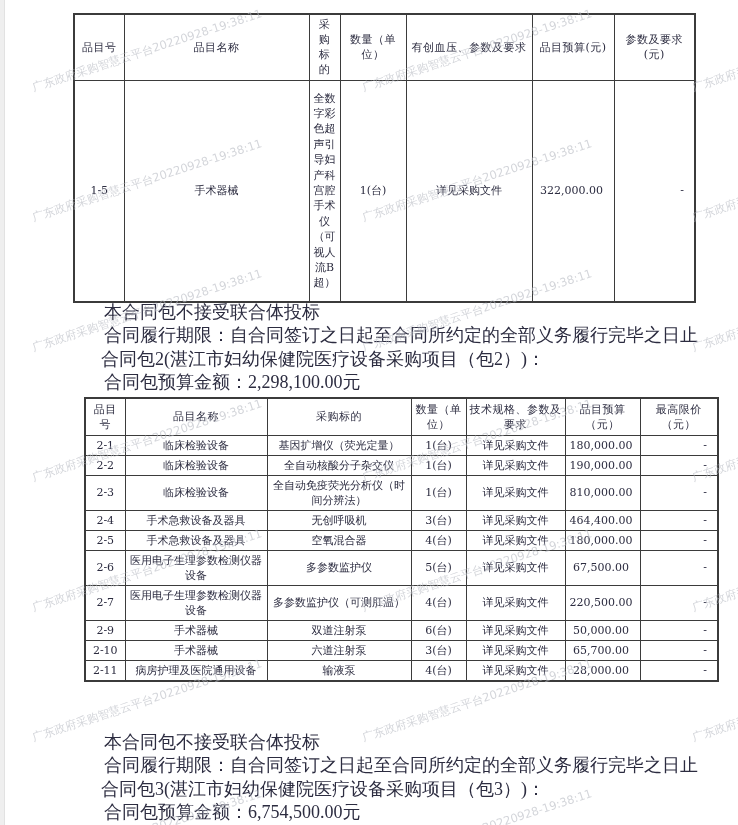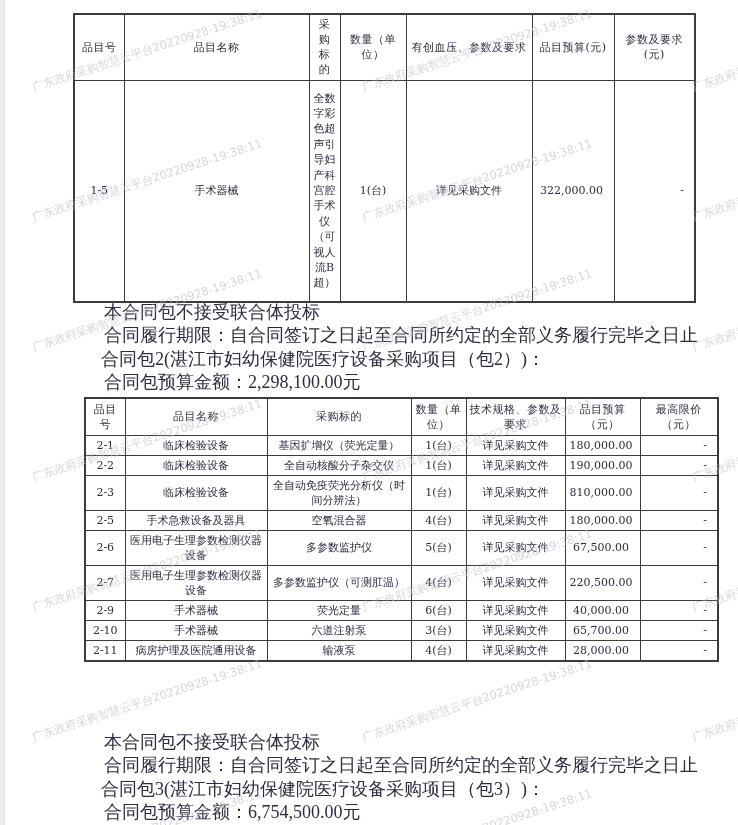--- a/index.html
+++ b/index.html
@@ -155,20 +155,29 @@
   <tr>
     <td>2-3</td>
     <td>临床检验设备</td>
     <td>全自动免疫荧光分析仪（时间分辨法）</td>
     <td>1(台)</td>
     <td>详见采购文件</td>
     <td class="num">810,000.00</td>
     <td class="dash">-</td>
   </tr>
 
+  <tr>
+    <td>2-4</td>
+    <td>手术急救设备及器具</td>
+    <td>无创呼吸机</td>
+    <td>3(台)</td>
+    <td>详见采购文件</td>
+    <td class="num">464,400.00</td>
+    <td class="dash">-</td>
+  </tr>
 
   <tr>
     <td>2-5</td>
     <td>手术急救设备及器具</td>
     <td>空氧混合器</td>
     <td>4(台)</td>
     <td>详见采购文件</td>
     <td class="num">180,000.00</td>
     <td class="dash">-</td>
   </tr>
@@ -190,24 +199,24 @@
     <td>4(台)</td>
     <td>详见采购文件</td>
     <td class="num">220,500.00</td>
     <td class="dash">-</td>
   </tr>
 
 
   <tr>
     <td>2-9</td>
     <td>手术器械</td>
-    <td>荧光定量</td>
+    <td>双道注射泵</td>
     <td>6(台)</td>
     <td>详见采购文件</td>
-    <td class="num">40,000.00</td>
+    <td class="num">50,000.00</td>
     <td class="dash">-</td>
   </tr>
 
   <tr>
     <td>2-10</td>
     <td>手术器械</td>
     <td>六道注射泵</td>
     <td>3(台)</td>
     <td>详见采购文件</td>
     <td class="num">65,700.00</td>

